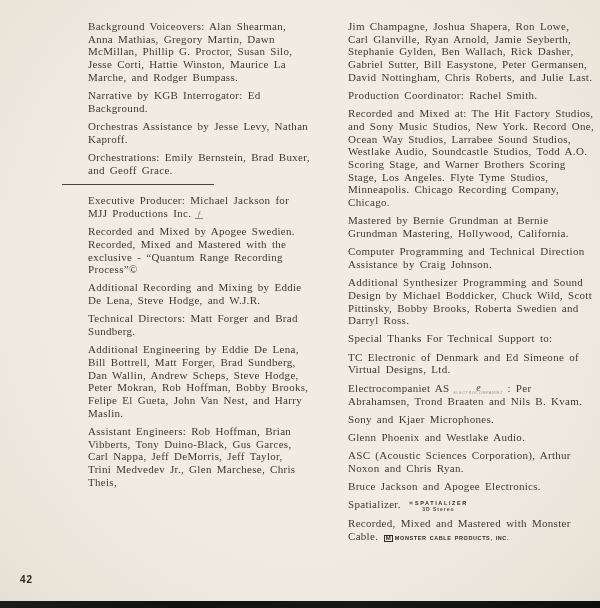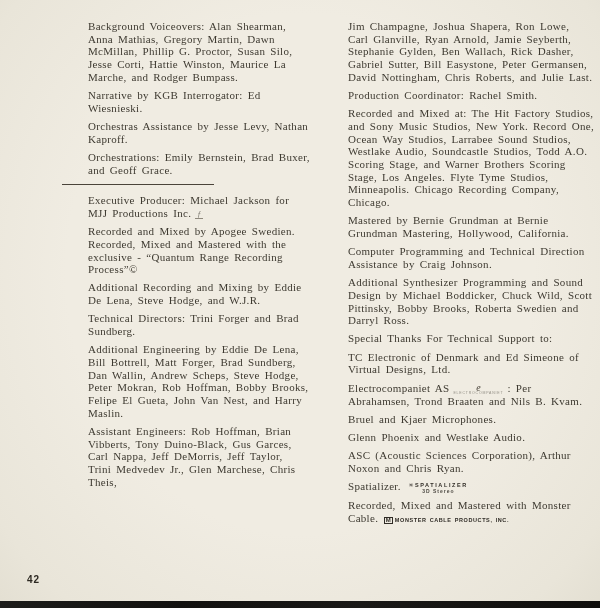--- a/index.html
+++ b/index.html
@@ -19,21 +19,21 @@
   .col-left{left:88px;width:222px;}
   .col-right{left:333px;width:246px;margin-left:15px;}
   .col p{margin:0 0 5.5px 0;}
   .divider{
     border:none;border-top:1.2px solid #4a443a;
     width:152px;margin:8px 0 9px -26px;
   }
   .page-number{
     position:absolute;left:20px;top:574px;
     font-family:"Liberation Sans","DejaVu Sans",sans-serif;
-    font-weight:bold;font-size:10px;letter-spacing:1px;color:#2d2922;margin-left:7px;
+    font-weight:bold;font-size:10px;letter-spacing:1px;color:#2d2922;
   }
   .scan-band{
     position:absolute;left:0;bottom:0;width:600px;height:7px;
     background:linear-gradient(90deg,#1d1d1b 0%,#12110f 30%,#1a1917 60%,#0f0e0c 100%);
   }
   
   .mjj-logo{
     display:inline-block;font-style:italic;font-size:8px;opacity:0.65;
     border-bottom:1px solid #5a5347;padding:0 2px;margin-left:4px;line-height:6px;
     letter-spacing:0;word-spacing:0;
@@ -64,30 +64,30 @@
     border:0.8px solid #2f2b25;padding:0 0.5px;line-height:5.5px;
   }
 </style>
 </head>
 <body>
 
 <div class="page">
 
   <div class="col col-left">
     <p>Background Voiceovers: Alan Shearman, Anna Mathias, Gregory Martin, Dawn McMillan, Phillip G. Proctor, Susan Silo, Jesse Corti, Hattie Winston, Maurice La Marche, and Rodger Bumpass.</p>
-    <p>Narrative by KGB Interrogator: Ed Wiesnieski.</p>
+    <p>Narrative by KGB Interrogator: Ed Background.</p>
     <p>Orchestras Assistance by Jesse Levy, Nathan Kaproff.</p>
     <p>Orchestrations: Emily Bernstein, Brad Buxer, and Geoff Grace.</p>
 
     <hr class="divider">
 
     <p><span>Executive Producer: Michael Jackson for MJJ Productions Inc.</span><span class="mjj-logo">ƒ</span></p>
     <p>Recorded and Mixed by Apogee Swedien. Recorded, Mixed and Mastered with the exclusive - “Quantum Range Recording Process”©</p>
     <p>Additional Recording and Mixing by Eddie De Lena, Steve Hodge, and W.J.R.</p>
-    <p>Technical Directors: Trini Forger and Brad Sundberg.</p>
+    <p>Technical Directors: Matt Forger and Brad Sundberg.</p>
     <p>Additional Engineering by Eddie De Lena, Bill Bottrell, Matt Forger, Brad Sundberg, Dan Wallin, Andrew Scheps, Steve Hodge, Peter Mokran, Rob Hoffman, Bobby Brooks, Felipe El Gueta, John Van Nest, and Harry Maslin.</p>
     <p>Assistant Engineers: Rob Hoffman, Brian Vibberts, Tony Duino-Black, Gus Garces, Carl Nappa, Jeff DeMorris, Jeff Taylor, Trini Medvedev Jr., Glen Marchese, Chris Theis,</p>
   </div>
 
   <div class="col col-right">
     <p>Jim Champagne, Joshua Shapera, Ron Lowe, Carl Glanville, Ryan Arnold, Jamie Seyberth, Stephanie Gylden, Ben Wallach, Rick Dasher, Gabriel Sutter, Bill Easystone, Peter Germansen, David Nottingham, Chris Roberts, and Julie Last.</p>
     <p>Production Coordinator: Rachel Smith.</p>
     <p>Recorded and Mixed at: The Hit Factory Studios, and Sony Music Studios, New York. Record One, Ocean Way Studios, Larrabee Sound Studios, Westlake Audio, Soundcastle Studios, Todd A.O. Scoring Stage, and Warner Brothers Scoring Stage, Los Angeles. Flyte Tyme Studios, Minneapolis. Chicago Recording Company, Chicago.</p>
     <p>Mastered by Bernie Grundman at Bernie Grundman Mastering, Hollywood, California.</p>
     <p>Computer Programming and Technical Direction Assistance by Craig Johnson.</p>
@@ -95,23 +95,24 @@
     <p>Special Thanks For Technical Support to:</p>
     <p>TC Electronic of Denmark and Ed Simeone of Virtual Designs, Ltd.</p>
 
     <p>
       <span>Electrocompaniet AS</span><span class="electro-logo">
           <span class="electro-mark">e</span>
           <span class="electro-sub">ELECTROCOMPANIET</span>
         </span><span>: Per Abrahamsen, Trond Braaten and Nils B. Kvam.</span>
     </p>
 
-    <p>Bruel and Kjaer Microphones.</p>
+    <p>Sony and Kjaer Microphones.</p>
     <p>Glenn Phoenix and Westlake Audio.</p>
     <p>ASC (Acoustic Sciences Corporation), Arthur Noxon and Chris Ryan.</p>
+    <p>Bruce Jackson and Apogee Electronics.</p>
 
     <p>
       <span>Spatializer.</span><span class="spat-logo">
           <span class="spat-line1">✳SPATIALIZER</span>
           <span class="spat-line2">3D Stereo</span>
         </span>
     </p>
 
     <p>
       <span>Recorded, Mixed and Mastered with Monster Cable.</span><span class="monster-logo"><span class="monster-mark">M</span><span>MONSTER CABLE PRODUCTS, INC.</span></span>

